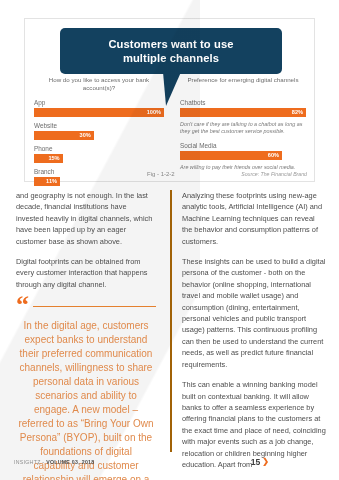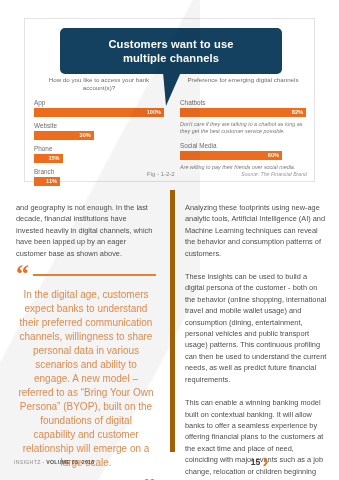--- a/index.html
+++ b/index.html
@@ -168,27 +168,27 @@
     width: 339px;
     height: 262px;
     display: flex;
     z-index: 6;
   }
   .col {
     box-sizing: border-box;
     position: relative;
   }
   .col.left  { width: 170px; padding: 0 14px 0 16px; }
-  .col.right { width: 169px; padding: 0 12px 0 10px; border-left: 5px solid #a16207; }
+  .col.right { width: 169px; padding: 0 12px 0 10px; border-left: 2px solid #a16207; }
 
   p.body {
     font-size: 7.4px;
     line-height: 11.4px;
     color: #4d4d4d;
-    margin: 12px 0 9px 0;
+    margin: 0 0 9px 0;
   }
 
   
   .pullquote {
     margin-top: 8px;
     position: relative;
   }
   .pq-top {
     display: flex;
     align-items: center;
@@ -363,20 +363,21 @@
   <div class="fig-footer">
     <span class="fig-caption">Fig - 1-2-2</span>
     <span class="fig-source">Source: The Financial Brand</span>
   </div>
 </div>
 
 <div class="body-cols">
 
   <div class="col left">
     <p class="body">and geography is not enough. In the last decade, financial institutions have invested heavily in digital channels, which have been lapped up by an eager customer base as shown above.</p>
+    <p class="body">Digital footprints can be obtained from every customer interaction that happens through any digital channel.</p>
 
     <div class="pullquote">
       <div class="pq-top">
         <span class="pq-mark">“</span>
         <span class="pq-rule"></span>
       </div>
       <div class="pq-text">In the digital age, customers expect banks to understand their preferred communication channels, willingness to share personal data in various scenarios and ability to engage. A new model – referred to as “Bring Your Own Persona” (BYOP), built on the foundations of digital capability and customer relationship will emerge on a large scale.</div>
       <div class="pq-bottom">
         <span class="pq-rule-b"></span>
         <span class="pq-mark-close">”</span>

